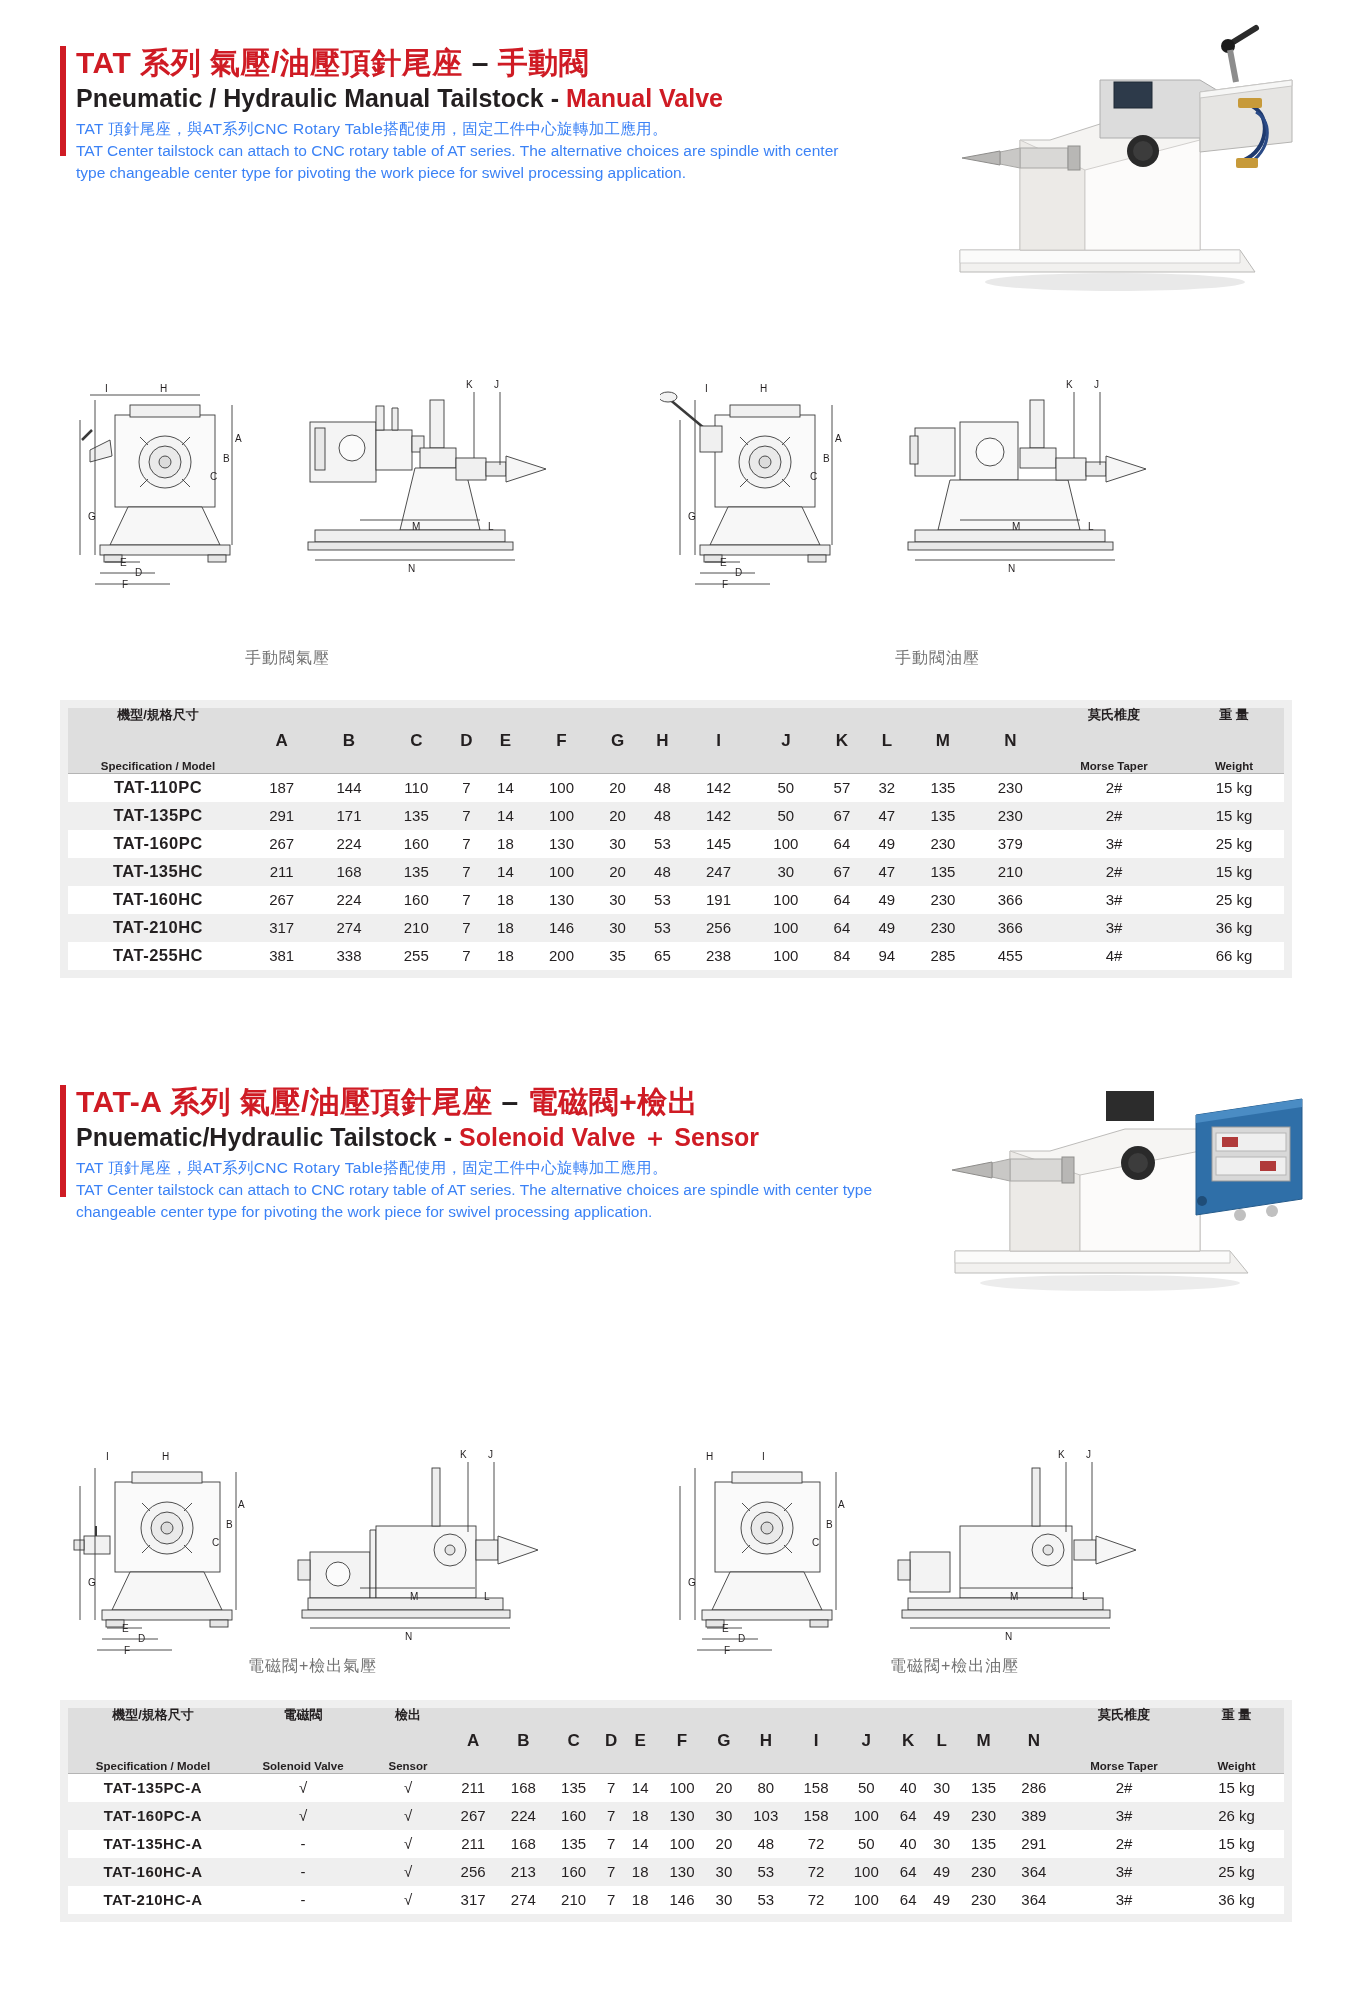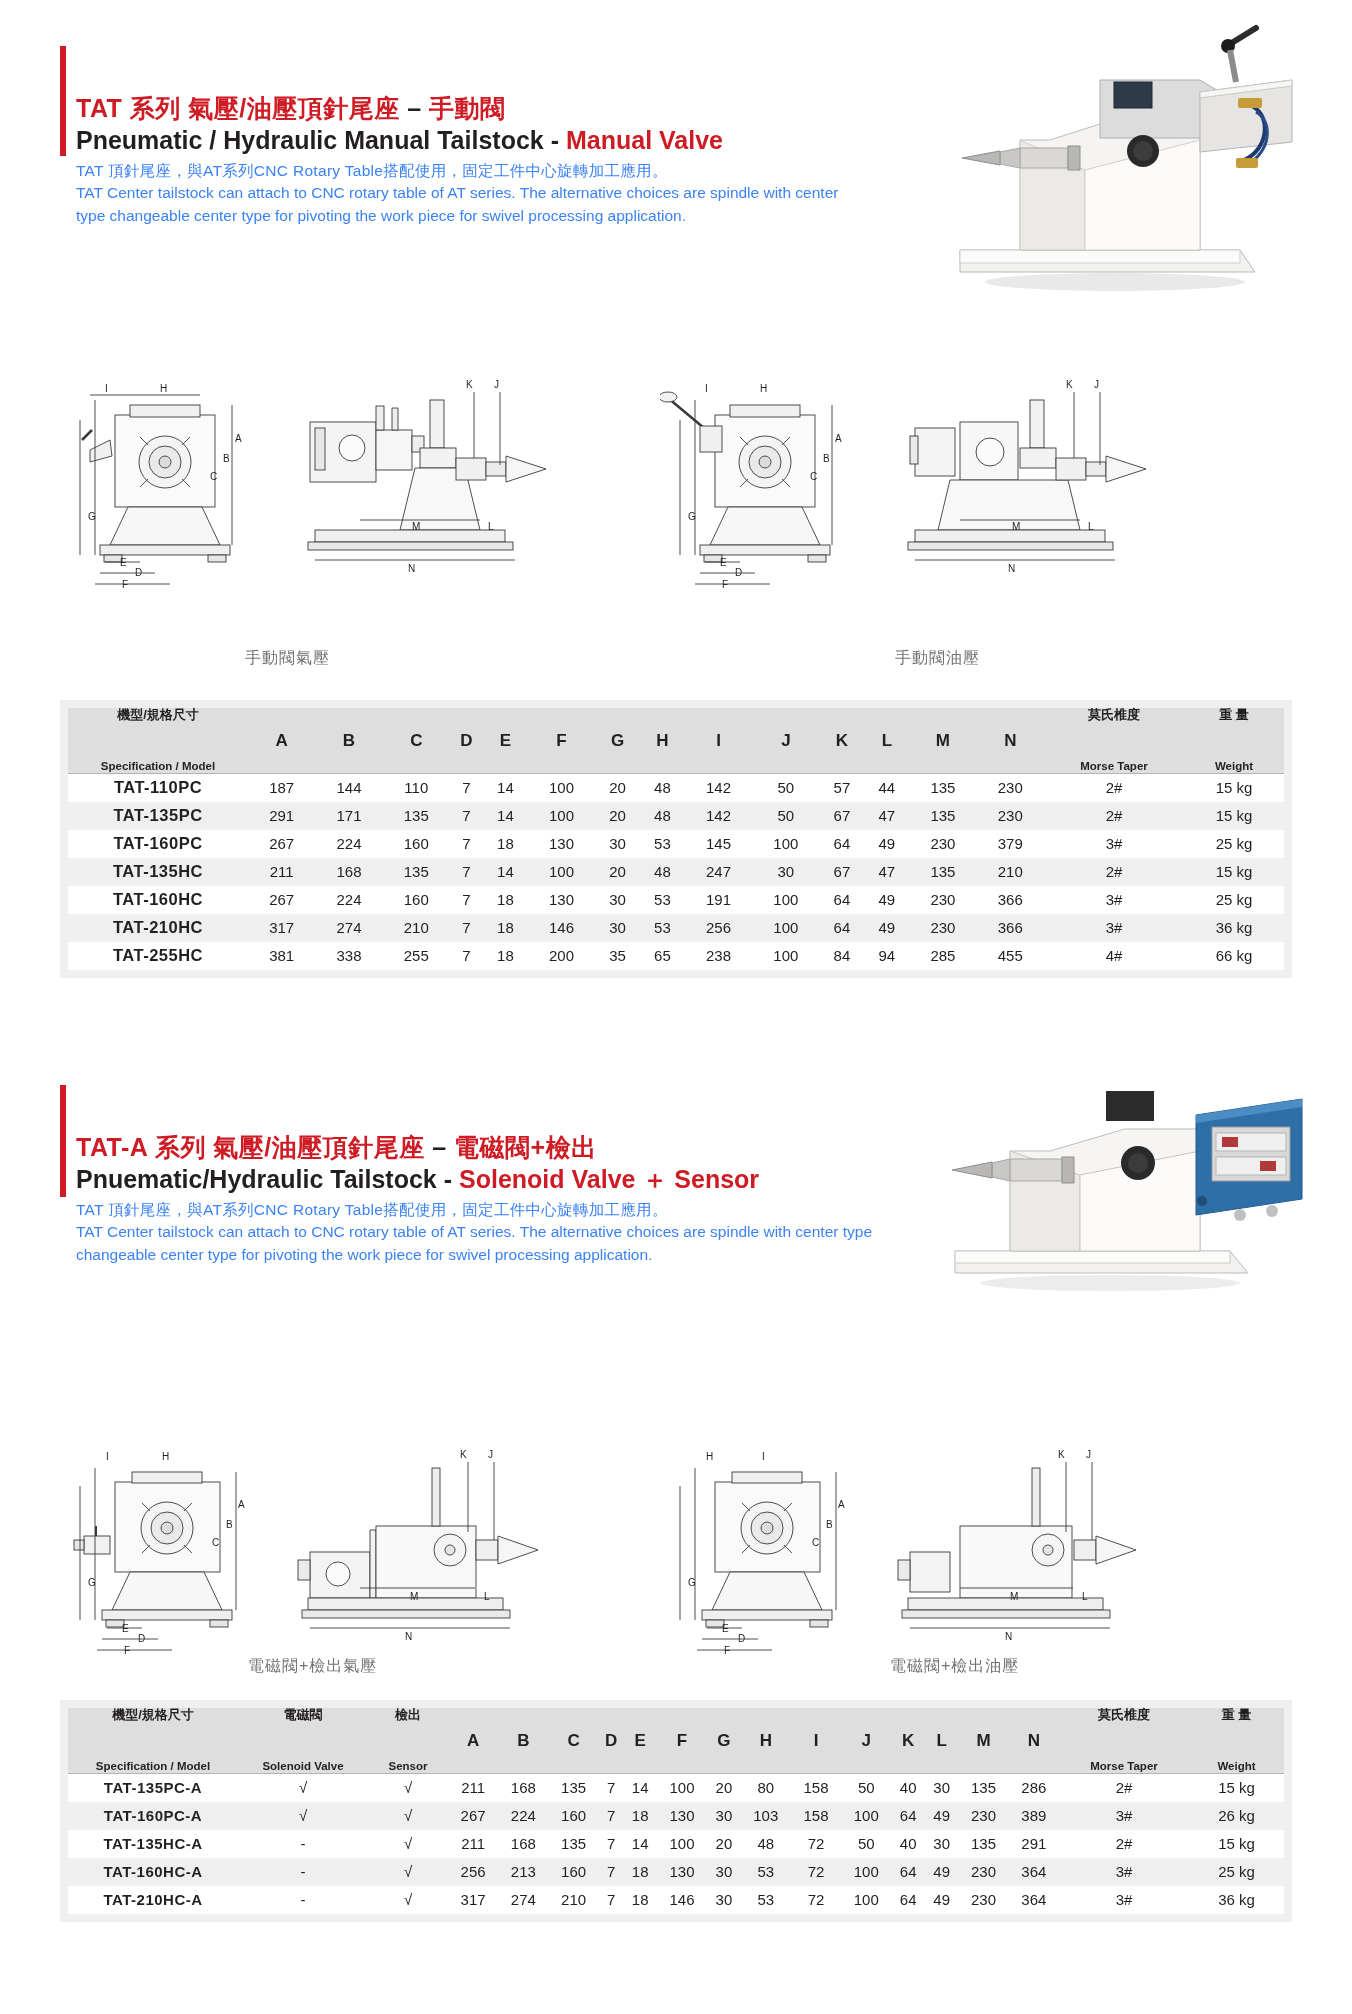--- a/index.html
+++ b/index.html
@@ -17,27 +17,26 @@
 
   
   .section { position: absolute; }
   .head-bar {
     position: absolute;
     left: 0; top: 0;
     width: 6px;
     background: #cf1b24;
   }
   .title-cn {
-    font-size: 25px;
+    font-size: 30px;
     font-weight: bold;
     color: #cf1b24;
     letter-spacing: 0.5px;
     line-height: 1.15;
     white-space: nowrap;
-    margin-top: 48px;
   }
   .title-cn .dash { color: #231f20; font-weight: bold; }
   .title-en {
     font-size: 25px;
     font-weight: bold;
     color: #231f20;
     line-height: 1.2;
     white-space: nowrap;
     margin-top: 2px;
   }
@@ -310,21 +309,21 @@
           <td>144</td>
           <td>110</td>
           <td>7</td>
           <td>14</td>
           <td>100</td>
           <td>20</td>
           <td>48</td>
           <td>142</td>
           <td>50</td>
           <td>57</td>
-          <td>44</td>
+          <td>32</td>
           <td>135</td>
           <td>230</td>
           <td>2#</td>
           <td>15 kg</td>
         </tr>
         <tr>
           <td class="model">TAT-135PC</td>
           <td>291</td>
           <td>171</td>
           <td>135</td>

